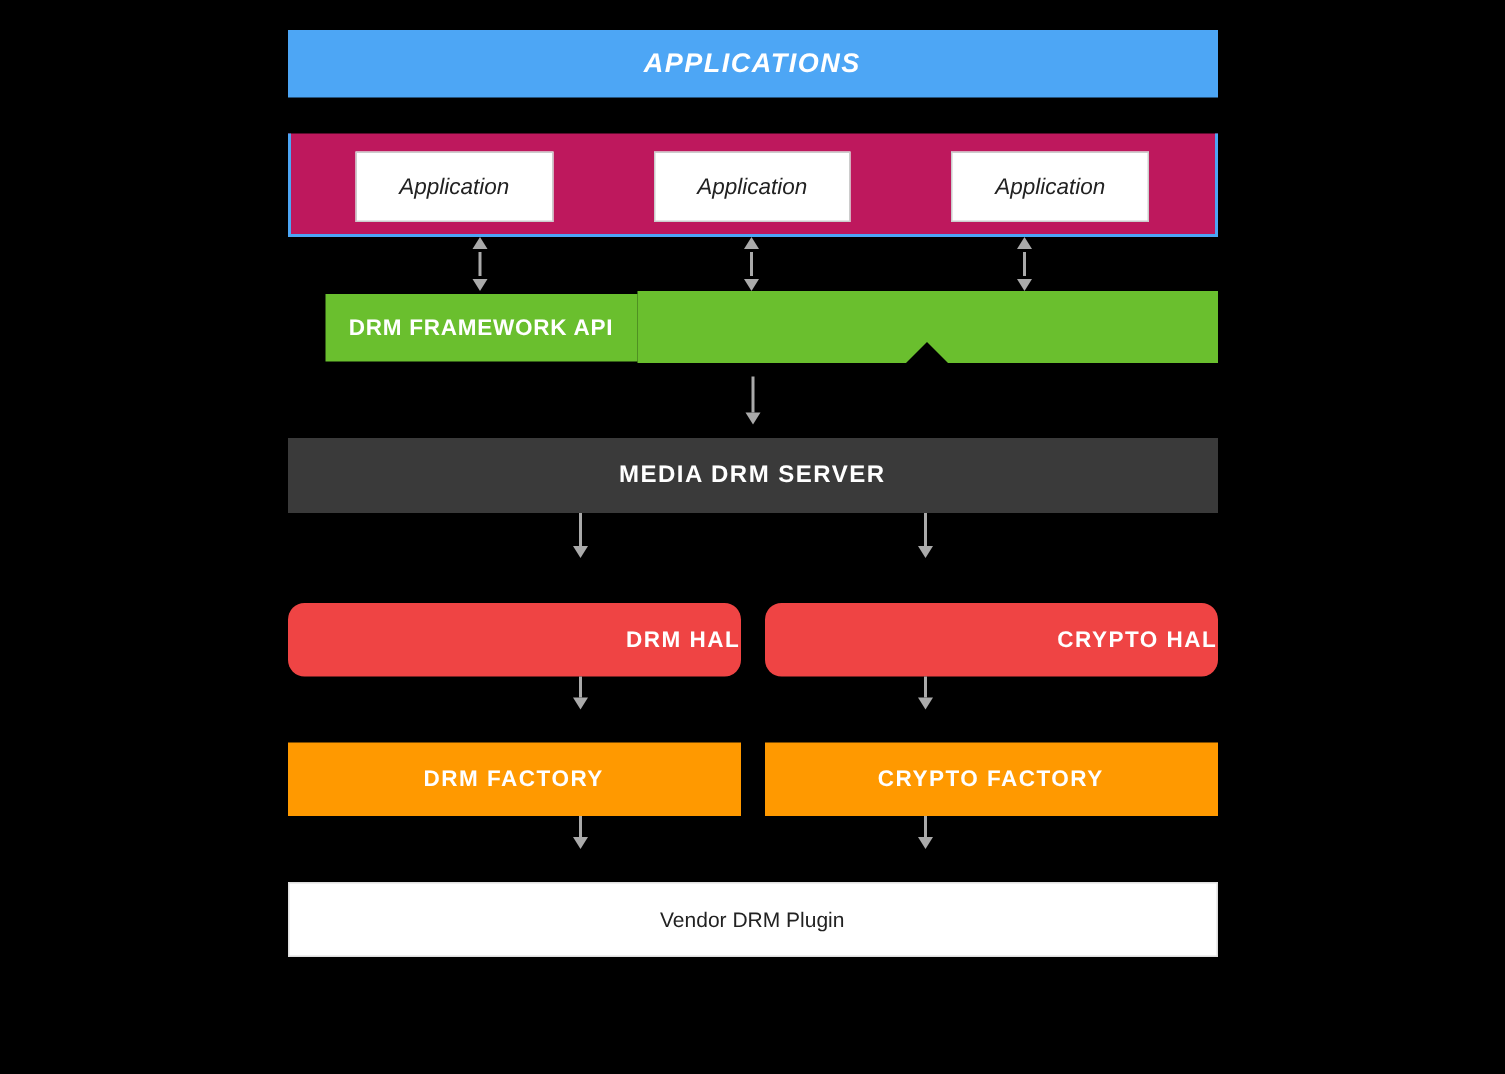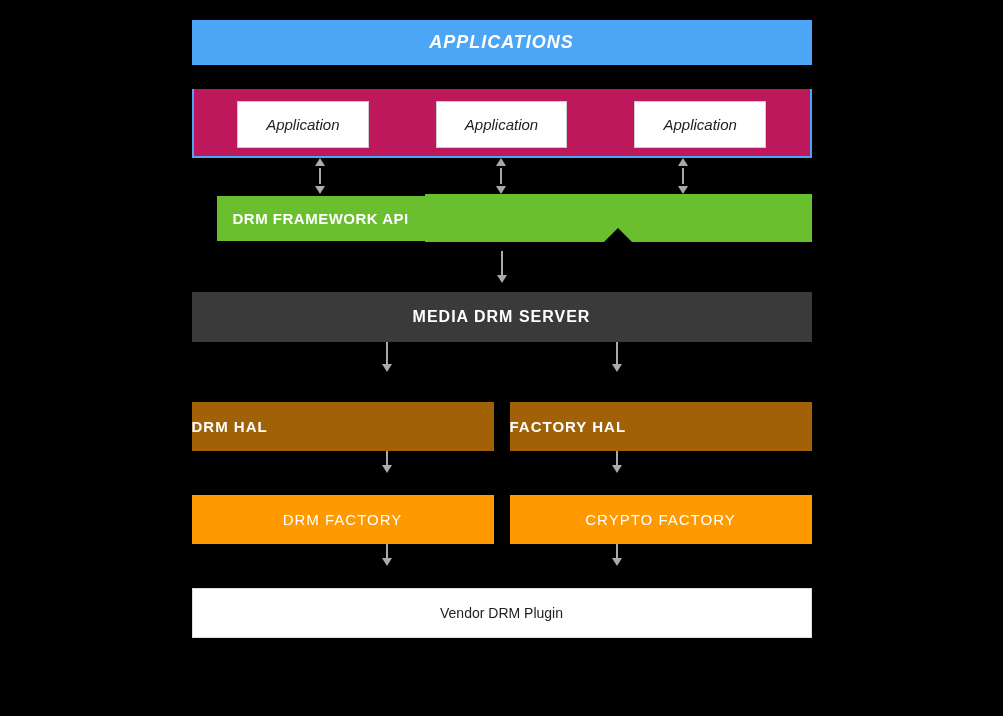--- a/index.html
+++ b/index.html
@@ -75,42 +75,43 @@
 
     
     .hal-row {
       display: flex;
       justify-content: space-between;
       margin-top: 30px;
       gap: 16px;
     }
 
     .hal-box {
-      background: #a16207;
+      background: #ef4444;
       color: white;
       font-weight: bold;
       font-size: 15px;
       letter-spacing: 1px;
       padding: 16px 0;
-      text-align: left;
+      text-align: right;
       flex: 1;
+      border-radius: 11px;
     }
 
     
     .factory-row {
       display: flex;
       justify-content: space-between;
       margin-top: 22px;
       gap: 16px;
     }
 
     .factory-box {
       background: #ff9900;
       color: white;
-      font-weight: normal;
+      font-weight: bold;
       font-size: 15px;
       letter-spacing: 1px;
       padding: 16px 0;
       text-align: center;
       flex: 1;
     }
 
     
     .plugin-row {
       display: flex;
@@ -187,21 +188,21 @@
         <div style="width:0;height:0;border-left:5px solid transparent;border-right:5px solid transparent;border-top:8px solid #aaa;"></div>
       </div>
       <div style="display:flex;flex-direction:column;align-items:center;height:30px;">
         <div style="width:2px;background:#aaa;flex:1;"></div>
         <div style="width:0;height:0;border-left:5px solid transparent;border-right:5px solid transparent;border-top:8px solid #aaa;"></div>
       </div>
     </div>
 
     <div class="hal-row">
       <div class="hal-box">DRM HAL</div>
-      <div class="hal-box">FACTORY HAL</div>
+      <div class="hal-box">CRYPTO HAL</div>
     </div>
 
     <div style="height:22px;display:flex;justify-content:space-around;padding:0 80px;">
       <div style="display:flex;flex-direction:column;align-items:center;height:22px;">
         <div style="width:2px;background:#aaa;flex:1;"></div>
         <div style="width:0;height:0;border-left:5px solid transparent;border-right:5px solid transparent;border-top:8px solid #aaa;"></div>
       </div>
       <div style="display:flex;flex-direction:column;align-items:center;height:22px;">
         <div style="width:2px;background:#aaa;flex:1;"></div>
         <div style="width:0;height:0;border-left:5px solid transparent;border-right:5px solid transparent;border-top:8px solid #aaa;"></div>

